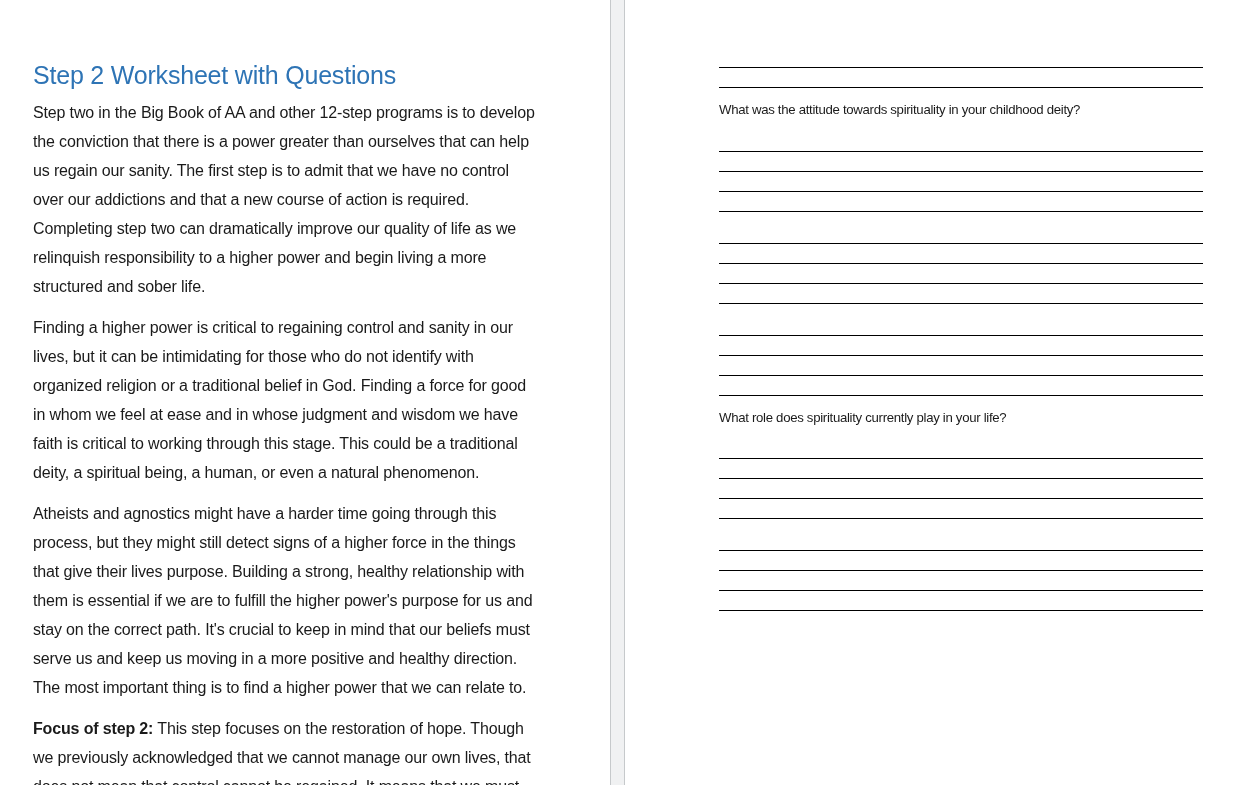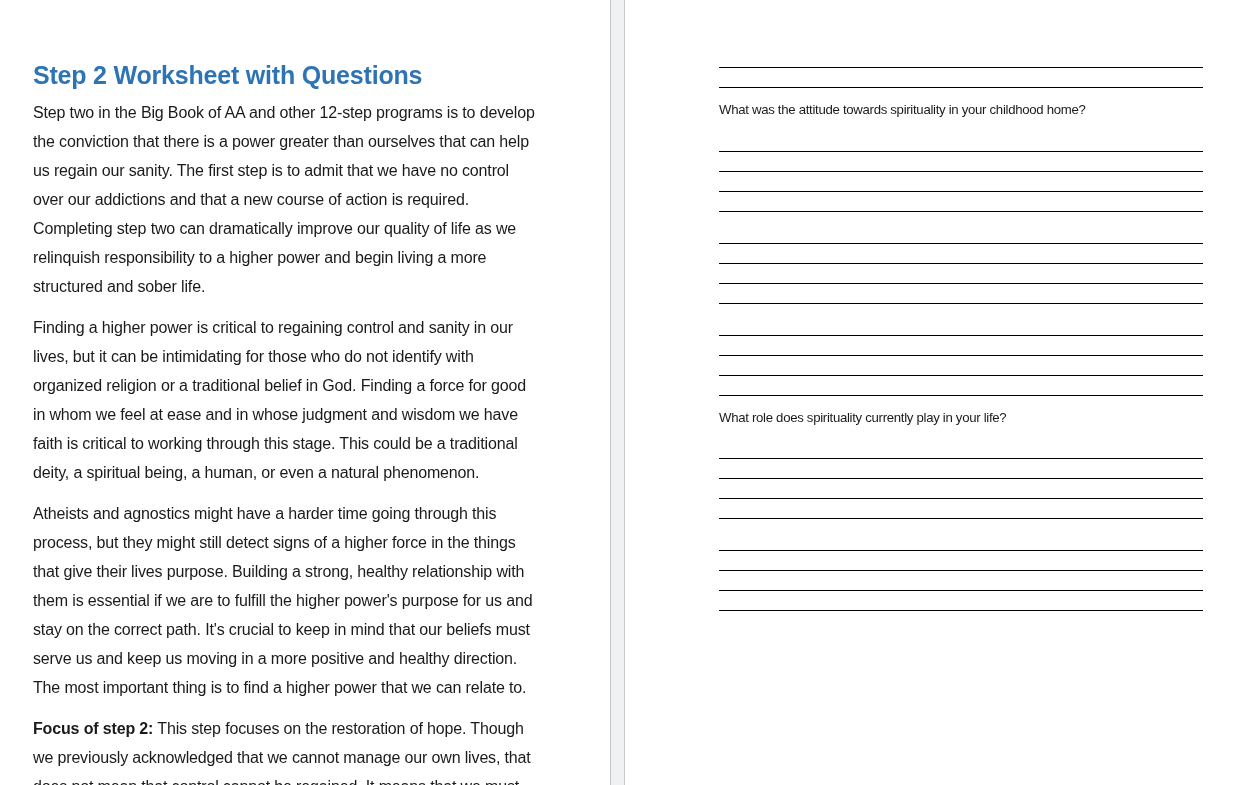--- a/index.html
+++ b/index.html
@@ -35,21 +35,21 @@
     border-left: 1px solid #c6c9cb;
     border-right: 1px solid #c6c9cb;
   }
   .page-right {
     flex: 1;
     padding: 48px 33px 0 94px;
   }
   h1.doc-title {
     font-size: 25px;
     line-height: 1.25;
-    font-weight: 700;
+    font-weight: 400;
     color: #2E74B5;
     letter-spacing: -0.2px;
     margin: 0 0 7px 0;
   }
   p.body {
     font-size: 16px;
     line-height: 29px;
     letter-spacing: -0.15px;
     margin: 0 0 12px 0;
   }
@@ -109,21 +109,21 @@
   <div class="divider"></div>
 
   <section class="page page-right">
 
     <div class="lines top-lines">
       <div class="line"></div>
       <div class="line"></div>
     </div>
 
     <div class="qa-block">
-      <p class="question">What was the attitude towards spirituality in your childhood home?</p>
+      <p class="question">What was the attitude towards spirituality in your childhood deity?</p>
       <div class="lines">
         <div class="line"></div>
         <div class="line"></div>
         <div class="line"></div>
         <div class="line"></div>
       </div>
     </div>
 
     <div class="qa-block">
       <div class="lines">

